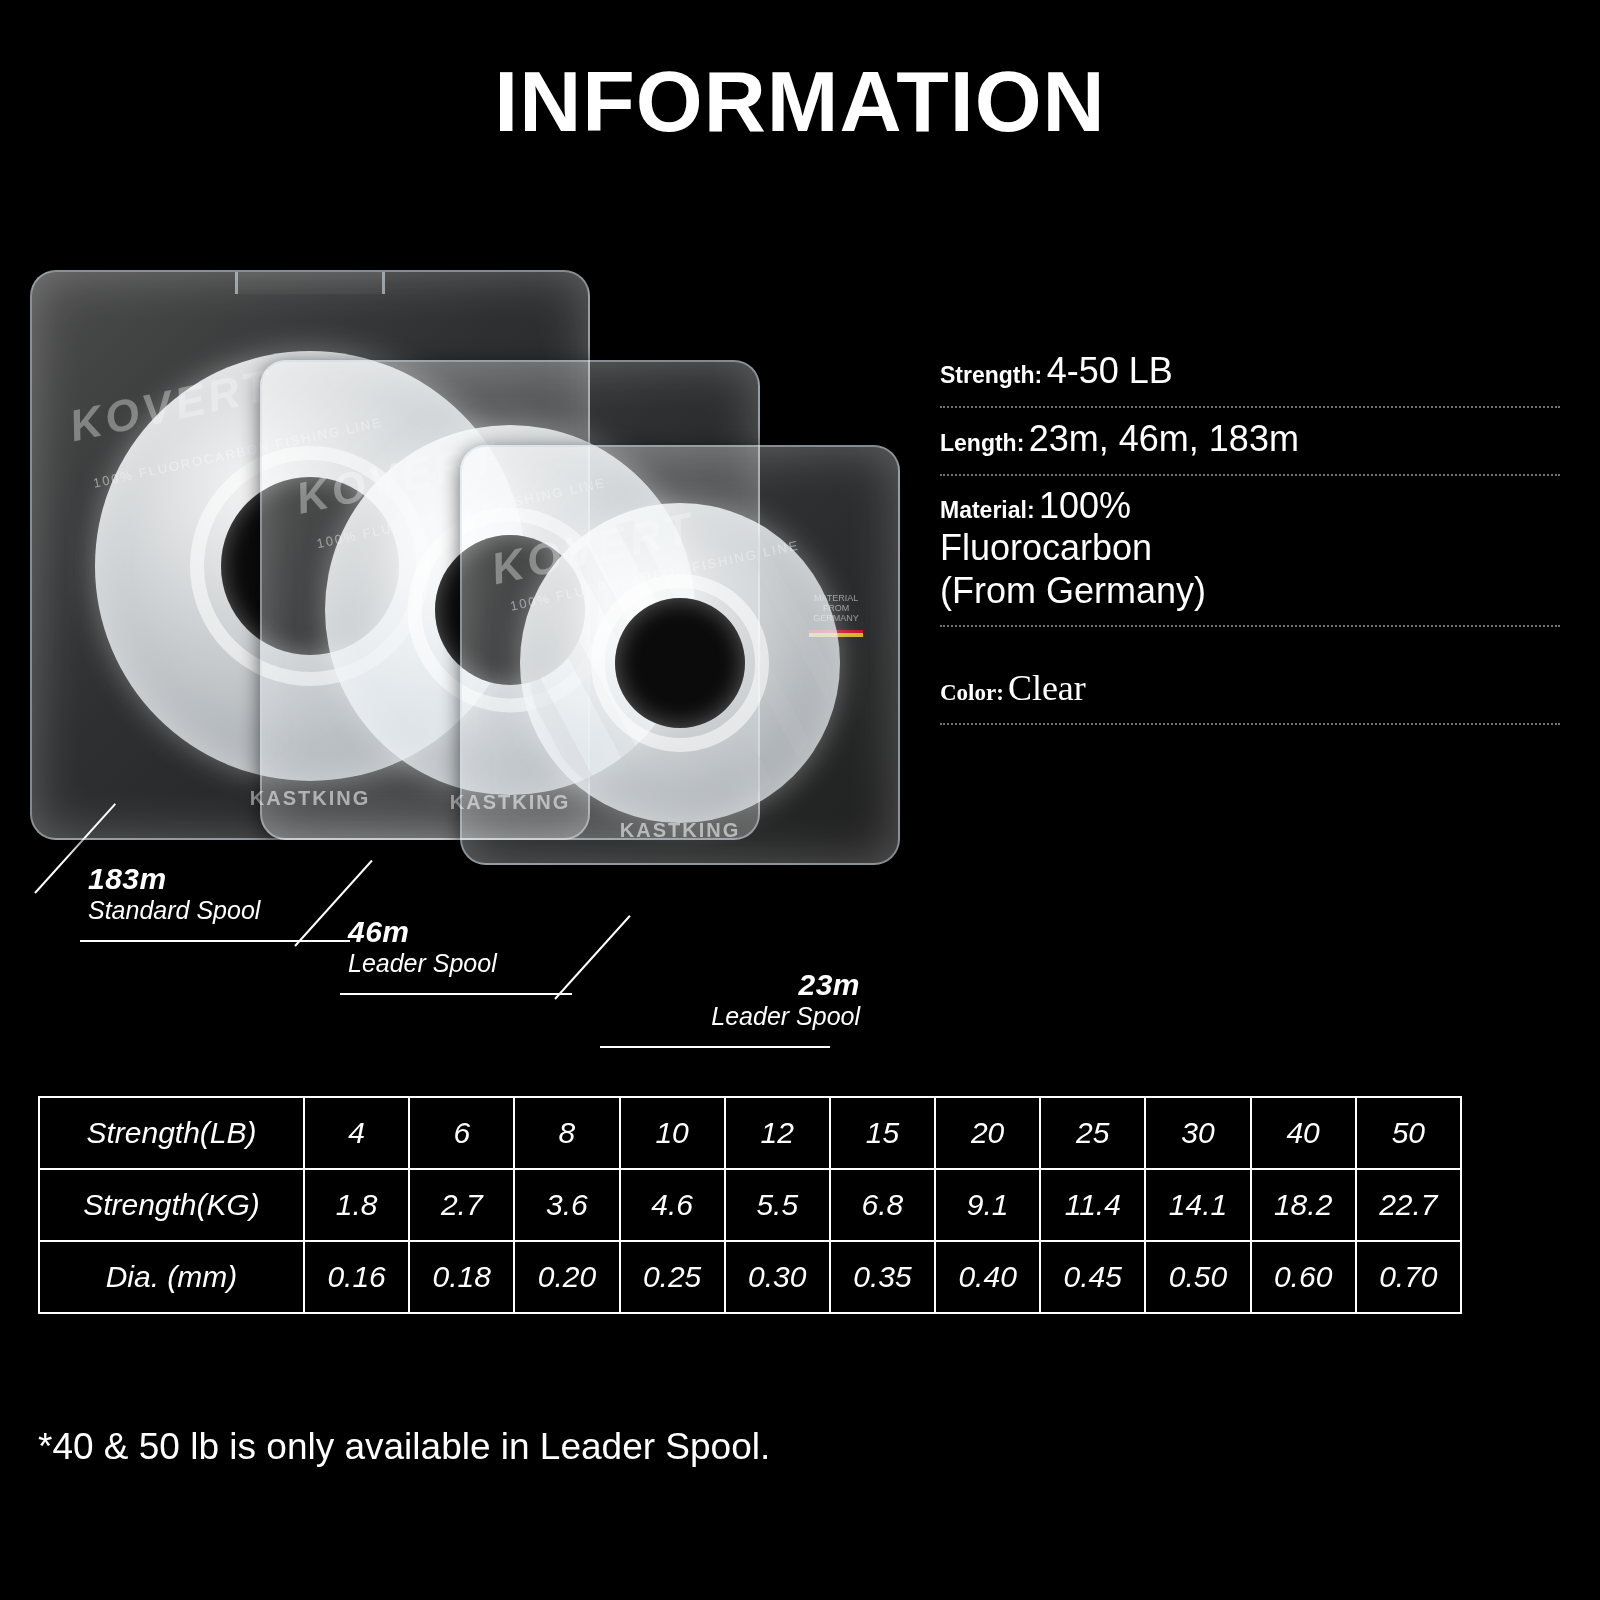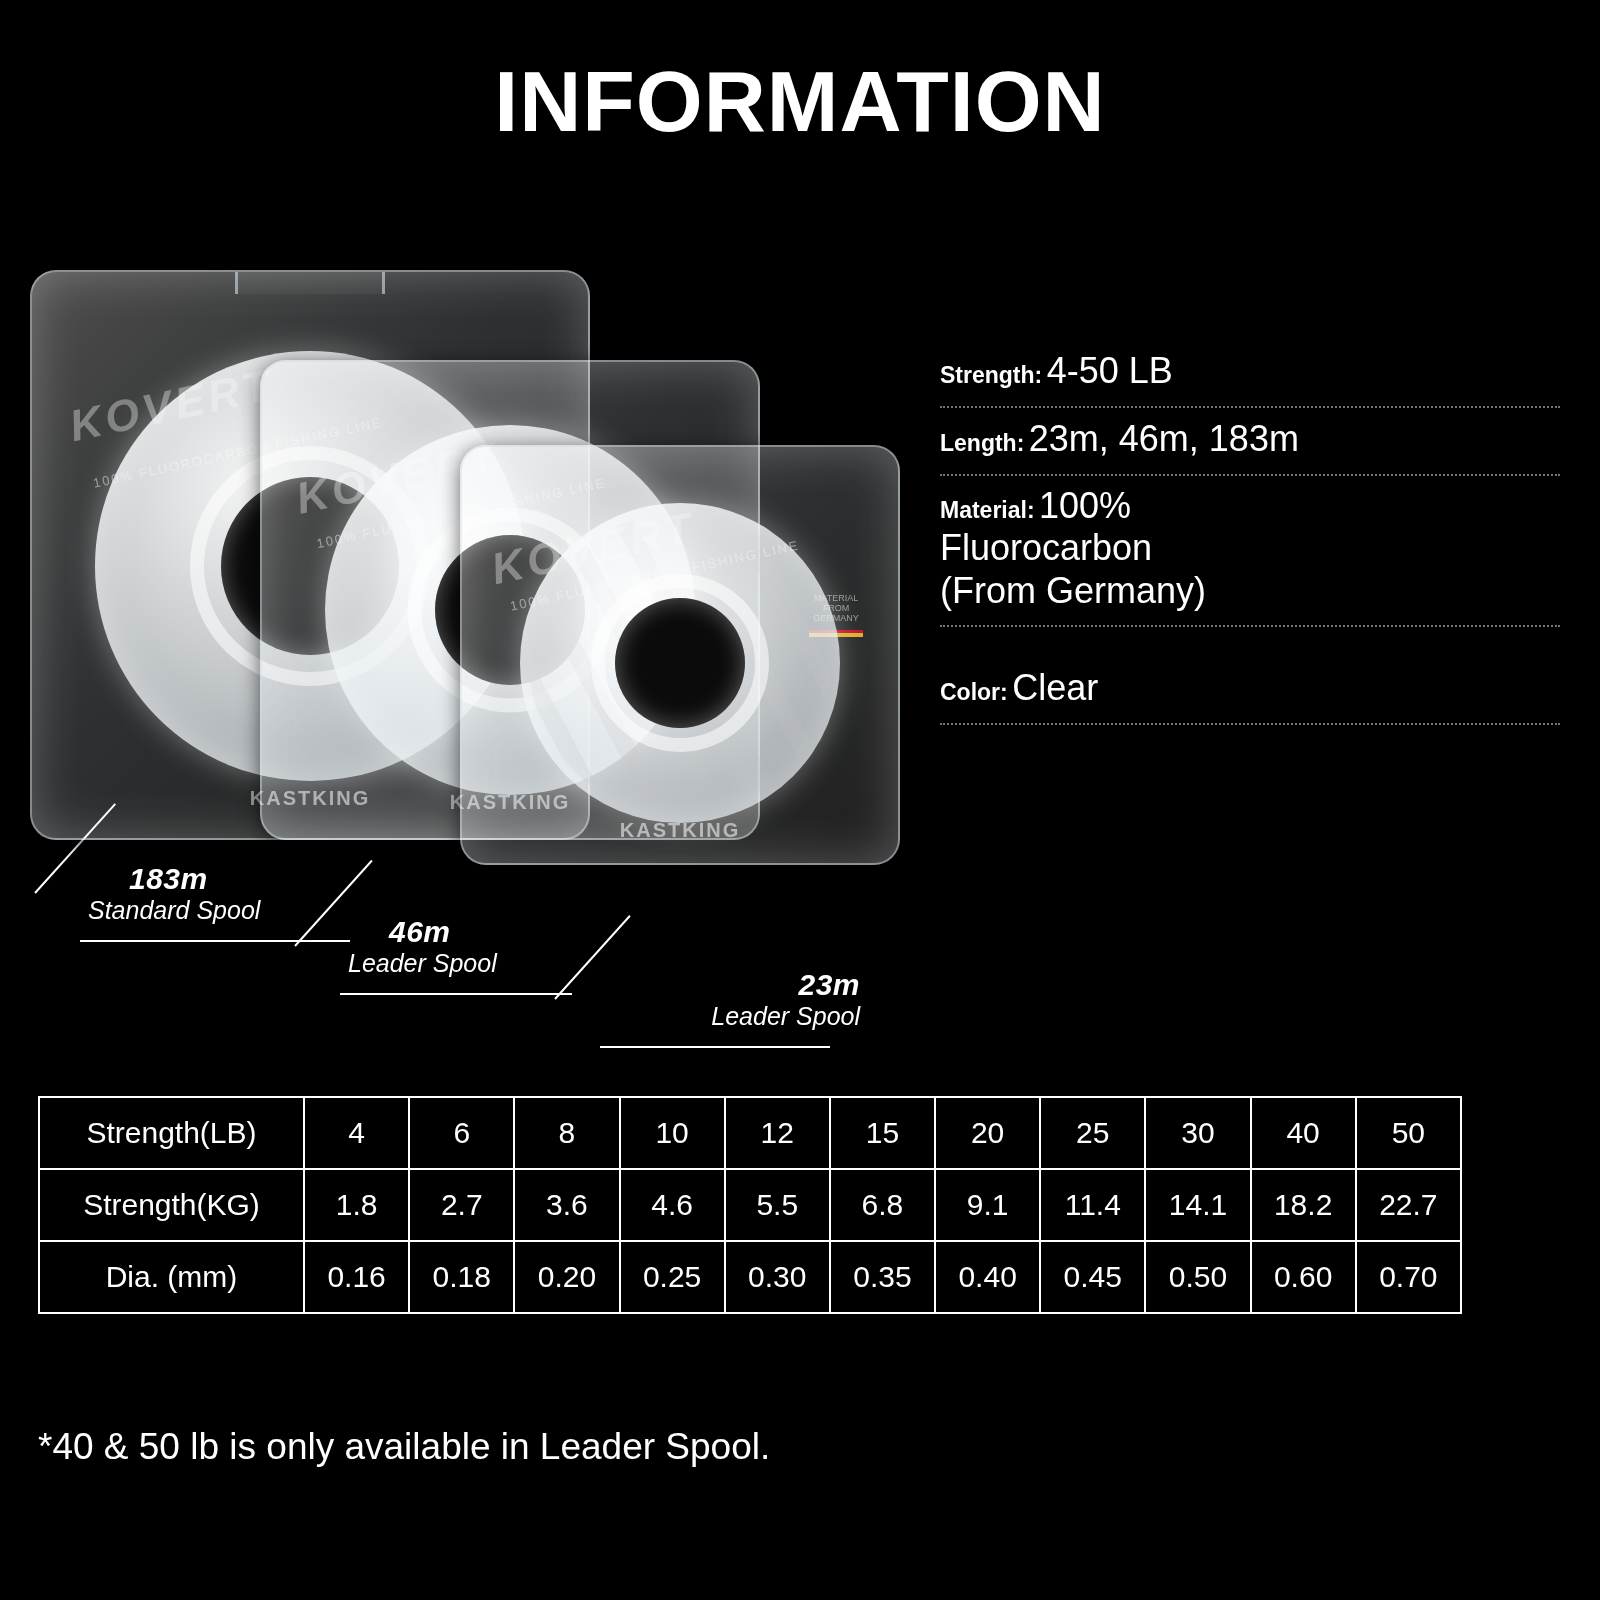--- a/index.html
+++ b/index.html
@@ -165,21 +165,20 @@
   .callout .underline {
     position: absolute;
     height: 2px;
     background: #fff;
   }
   .callout .big {
     font-size: 30px;
     font-weight: bold;
     font-style: italic;
     letter-spacing: 0.5px;
-    margin-left: 41px;
   }
   .callout .small {
     font-size: 25px;
     font-style: italic;
   }
 
   #co183 { left: 40px; top: 862px; width: 300px; }
   #co183 .leader { width: 120px; top: 30px; left: -5px; transform: rotate(-48deg); }
   #co183 .underline { width: 270px; left: 40px; top: 78px; }
   #co183 .txt { margin-left: 48px; }
@@ -210,27 +209,28 @@
     font-weight: bold;
     margin-top: 17px;
   }
   .spec-row .v {
     font-size: 36px;
     font-weight: normal;
   }
   .spec-row.material .v { display: block; margin-top: 2px; line-height: 1.12; }
   .spec-row.material .k { display: inline; }
   #spec-strength { margin-top: 0; }
-  #spec-color { padding-top: 40px; }
+  #spec-color { padding-top: 40px; font-family: Liberation Serif, serif; }
 
   
   .table-wrap {
     position: absolute;
     left: 38px; top: 1096px;
     width: 1424px;
+    font-style: italic;
   }
   table {
     border-collapse: collapse;
     width: 100%;
     table-layout: fixed;
   }
   td {
     border: 2px solid #fff;
     text-align: center;
     font-size: 30px;

